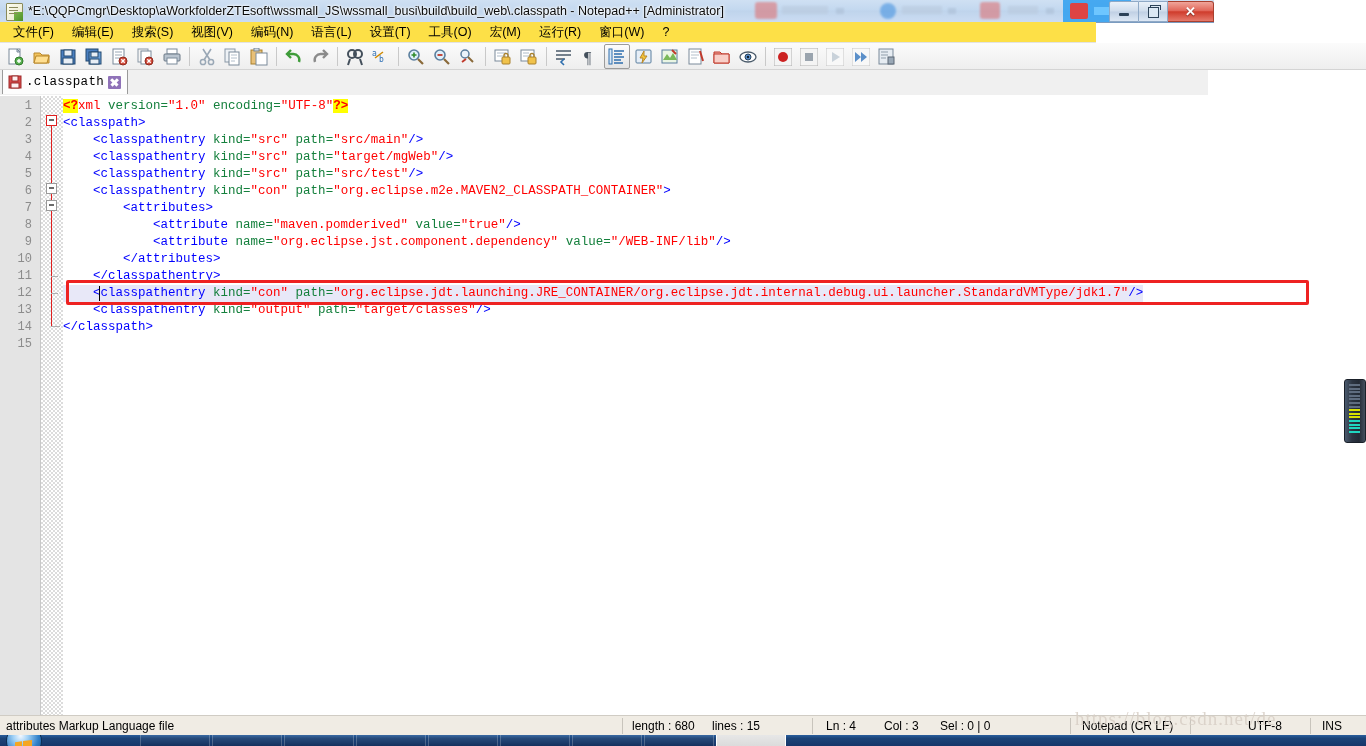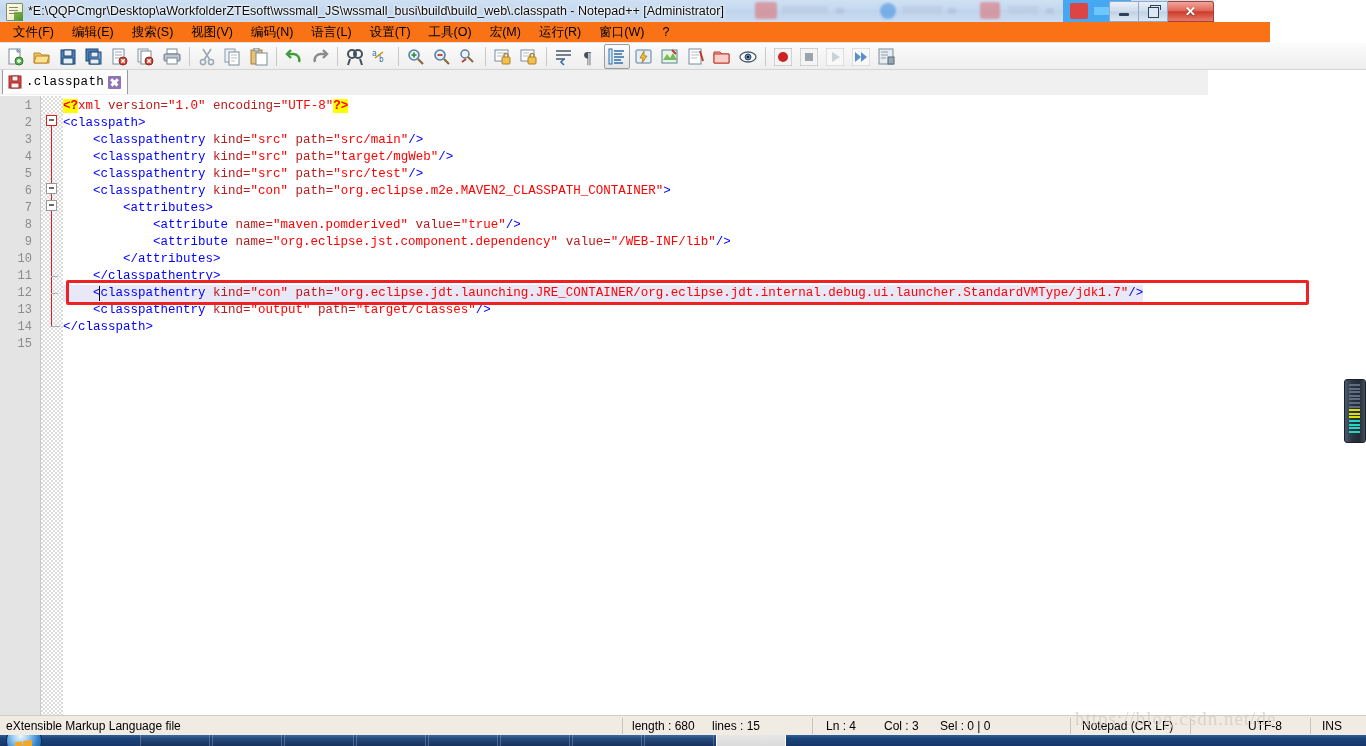--- a/index.html
+++ b/index.html
@@ -65,22 +65,22 @@
     border-color:#a8402f;border-top-right-radius:3px;
   }
   .wbtn .gl{position:absolute;color:#23364b;font-size:11px;line-height:19px;width:100%;text-align:center;font-family:"Liberation Sans",sans-serif;}
   .wbtn.close .gl{color:#fff;font-weight:bold;font-size:13px;text-shadow:0 1px 1px rgba(0,0,0,.45);}
   .minbar{position:absolute;left:9px;top:11px;width:10px;height:3px;background:#2c4258;border-radius:1px;}
   .restbox{position:absolute;left:9px;top:5px;width:9px;height:9px;border:1.5px solid #2c4258;background:#dbe7f3;}
   .restbox2{position:absolute;left:11px;top:3px;width:9px;height:4px;border:1.5px solid #2c4258;border-bottom:none;background:#dbe7f3;}
 
   
   .menubar{
-    position:absolute;left:0;top:22px;width:1270px;height:21px;
-    background:#f97316;border-bottom:1px solid #e3e3e3;
+    position:absolute;left:0;top:22px;width:1096px;height:21px;
+    background:#fde047;border-bottom:1px solid #e3e3e3;
     display:flex;align-items:center;padding-left:4px;box-sizing:border-box;
   }
   .menu-item{
     font-size:12.5px;color:#000;padding:2px 9px;cursor:default;white-space:nowrap;
     font-family:"Liberation Sans",sans-serif;
   }
 
   
   .toolbar{
     position:absolute;left:0;top:43px;width:1366px;height:27px;
@@ -147,21 +147,21 @@
     background:#ffffff;
   }
   .code{
     position:absolute;left:0px;top:2px;
     font-family:"Liberation Mono","DejaVu Sans Mono",monospace;
     font-size:12.5px;line-height:17px;white-space:pre;letter-spacing:0px;
   }
   .cl{height:17px;line-height:17px;white-space:pre;}
   .cl.current{background:#e8e8f8;}
   .t-tag{color:#0000ff;}
-  .t-attr{color:#b91c1c;}
+  .t-attr{color:#15803d;}
   .t-str{color:#ff0000;}
   .t-pi{background:#ffff00;color:#ff0000;font-weight:bold;}
   .t-pitxt{color:#ff0000;}
 
   
   .fold-v{position:absolute;background:#e02020;width:1px;}
   .fold-h{position:absolute;background:#b0b0b0;height:1px;}
   .fold-box{
     position:absolute;width:11px;height:11px;background:#ffffff;
     border:1.6px solid #e02020;box-sizing:border-box;
@@ -607,21 +607,21 @@
         <div class="gbar c"></div>
         <div class="gbar c"></div>
         <div class="gbar c"></div>
       </div>
     </div>
   </div>
 
   <div class="annot" id="annot" style="left: 66px; top: 280px; width: 1243px; height: 25px; border-color: rgb(238, 34, 34);"></div>
 
   <div class="statusbar">
-    <div class="cell" style="left:6px;">eXtensible Markup Language file</div>
+    <div class="cell" style="left:6px;">attributes Markup Language file</div>
     <div class="sbsep" style="left:622px;"></div>
     <div class="cell" style="left:632px;">length : 680</div>
     <div class="cell" style="left:712px;">lines : 15</div>
     <div class="sbsep" style="left:812px;"></div>
     <div class="cell" style="left:826px;">Ln : 4</div>
     <div class="cell" style="left:884px;">Col : 3</div>
     <div class="cell" style="left:940px;">Sel : 0 | 0</div>
     <div class="sbsep" style="left:1070px;"></div>
     <div class="cell" style="left:1082px;">Notepad (CR LF)</div>
     <div class="sbsep" style="left:1190px;"></div>

